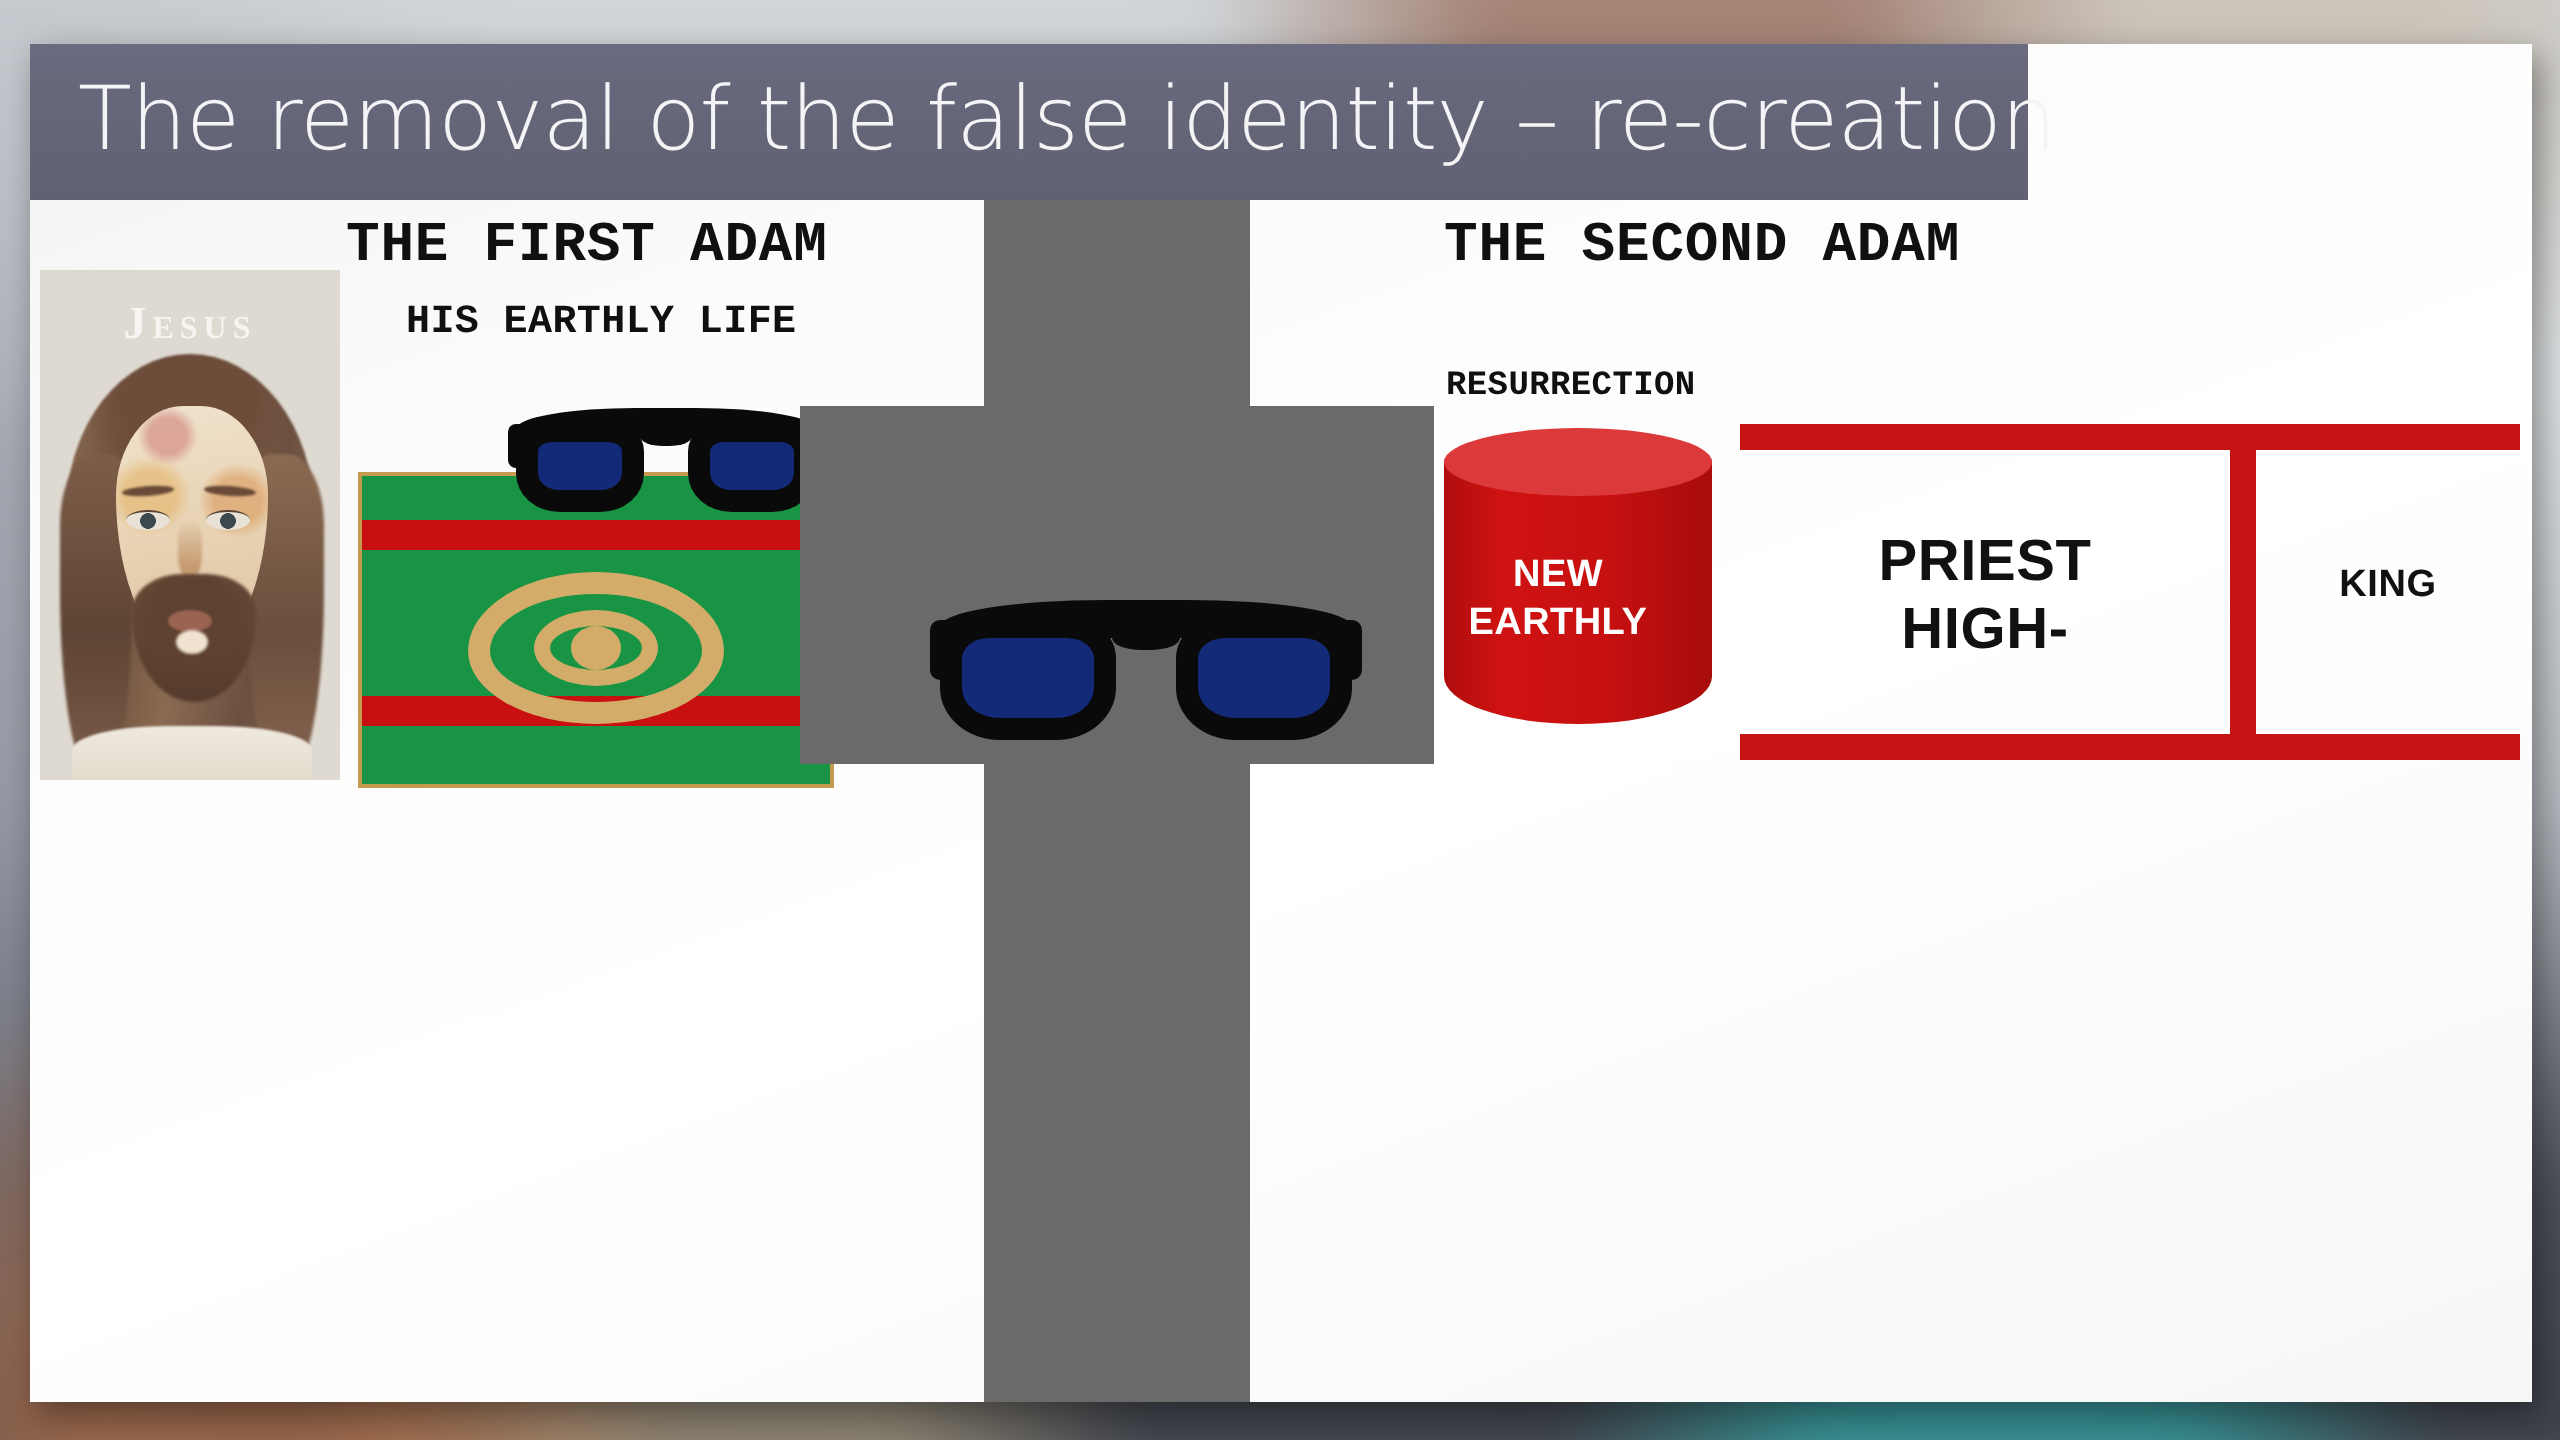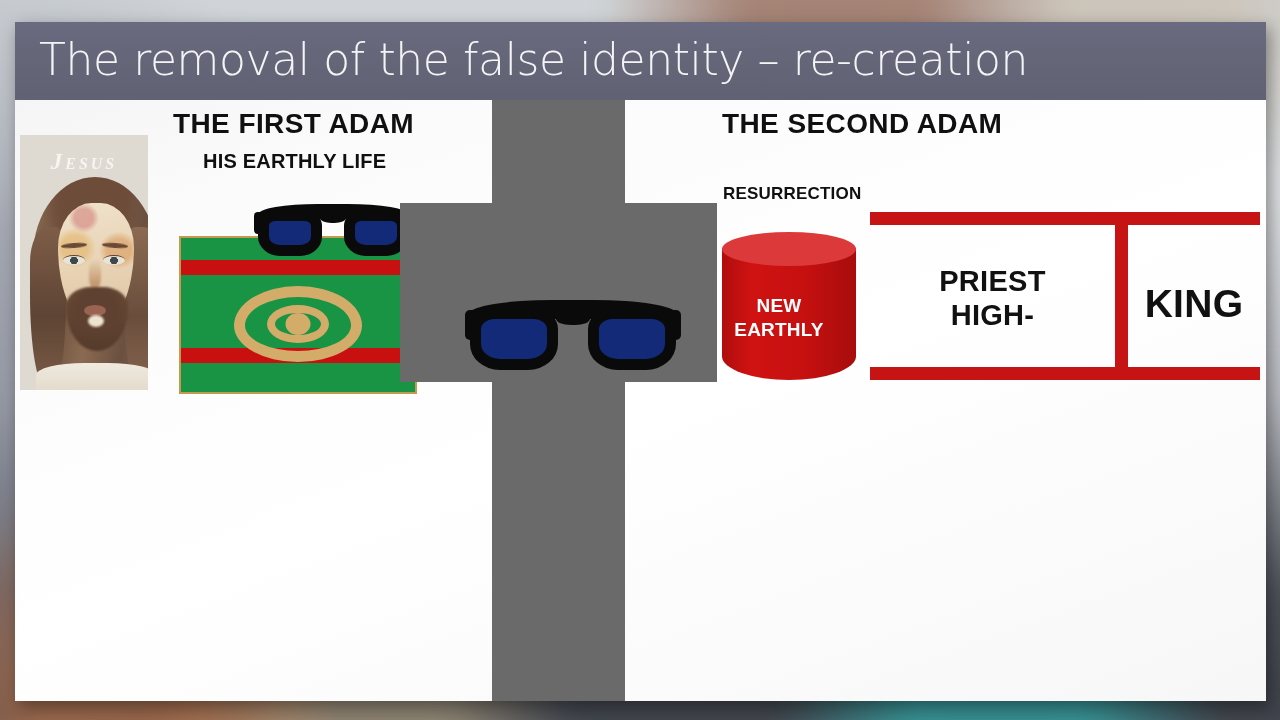--- a/index.html
+++ b/index.html
@@ -36,58 +36,57 @@
     height: 679px;
     background: linear-gradient(160deg, #f2f2f3 0%, #fbfbfb 22%, #ffffff 55%, #f7f7f8 100%);
     box-shadow: 4px 6px 16px rgba(0,0,0,0.40);
     overflow: hidden;
   }
 
   
   #title-band {
     position: absolute;
     left: 0; top: 0;
-    width: 1251px;
+    width: 999px;
     height: 78px;
     background: linear-gradient(180deg, #6a6a80 0%, #656578 55%, #616175 100%);
   }
   #title-text {
     position: absolute;
     left: 24px;
     top: 50%;
     transform: translateY(-52%);
     color: #f4f4f6;
     font-family: "DejaVu Sans", sans-serif;
     font-size: 44px;
     font-weight: 300;
     letter-spacing: -0.4px;
     white-space: nowrap;
   }
 
   
   .col-head {
     position: absolute;
     color: #101010;
-    font-family: Liberation Sans, sans-serif;
+    font-family: Liberation Mono, monospace;
     font-weight: bold;
     white-space: nowrap;
   }
   #first-adam-title  { left: 158px; top: 86px; font-size: 28px; letter-spacing: 0.4px; }
   #first-adam-sub    { left: 188px; top: 128px; font-size: 20px; letter-spacing: 0.2px; }
   #second-adam-title { left: 707px; top: 86px; font-size: 28px; letter-spacing: 0.4px; }
   #resurrection-lbl  { left: 708px; top: 162px; font-size: 17px; letter-spacing: 0.2px; }
 
   
   #jesus-card {
     position: absolute;
     left: 5px; top: 113px;
-    width: 128px; height: 255px;
+    width: 150px; height: 255px;
     background: #ded9d1;
     overflow: hidden;
-    font-style: italic;
   }
   #jesus-label {
     position: absolute;
     left: 0; right: 0; top: 14px;
     text-align: center;
     color: #f7f5f1;
     font-family: "Liberation Serif", serif;
     font-size: 23px;
     font-weight: bold;
     font-variant: small-caps;
@@ -263,21 +262,21 @@
   }
   #cross-horz {
     position: absolute; left: 385px; top: 181px;
     width: 317px; height: 179px;
     background: #6a6a6a;
   }
 
   
   #cylinder {
     position: absolute;
-    left: 707px; top: 210px;
+    left: 707px; top: 192px;
     width: 114px; height: 158px;
   }
   #cyl-body {
     position: absolute; left: 0; top: 16px;
     width: 134px; height: 132px;
     background: linear-gradient(90deg, #b00d0d 0%, #d01212 22%, #c61010 62%, #a80c0c 100%);
     border-radius: 0 0 50% 50% / 0 0 18% 18%;
   }
   #cyl-top {
     position: absolute; left: 0; top: 0;
@@ -320,21 +319,21 @@
     font-family: "Liberation Sans", sans-serif;
     font-weight: bold;
     text-align: center;
   }
   #label-high-priest {
     left: 0; top: 52px; width: 245px;
     font-size: 29px; line-height: 34px; letter-spacing: 0.3px;
   }
   #label-king {
     left: 258px; top: 70px; width: 132px;
-    font-size: 39px; letter-spacing: 0.3px;
+    font-size: 19px; letter-spacing: 0.3px;
   }
 </style>
 </head>
 <body>
 
 <div id="backdrop"></div>
 
 <div id="slide">
 
   <div id="title-band">

